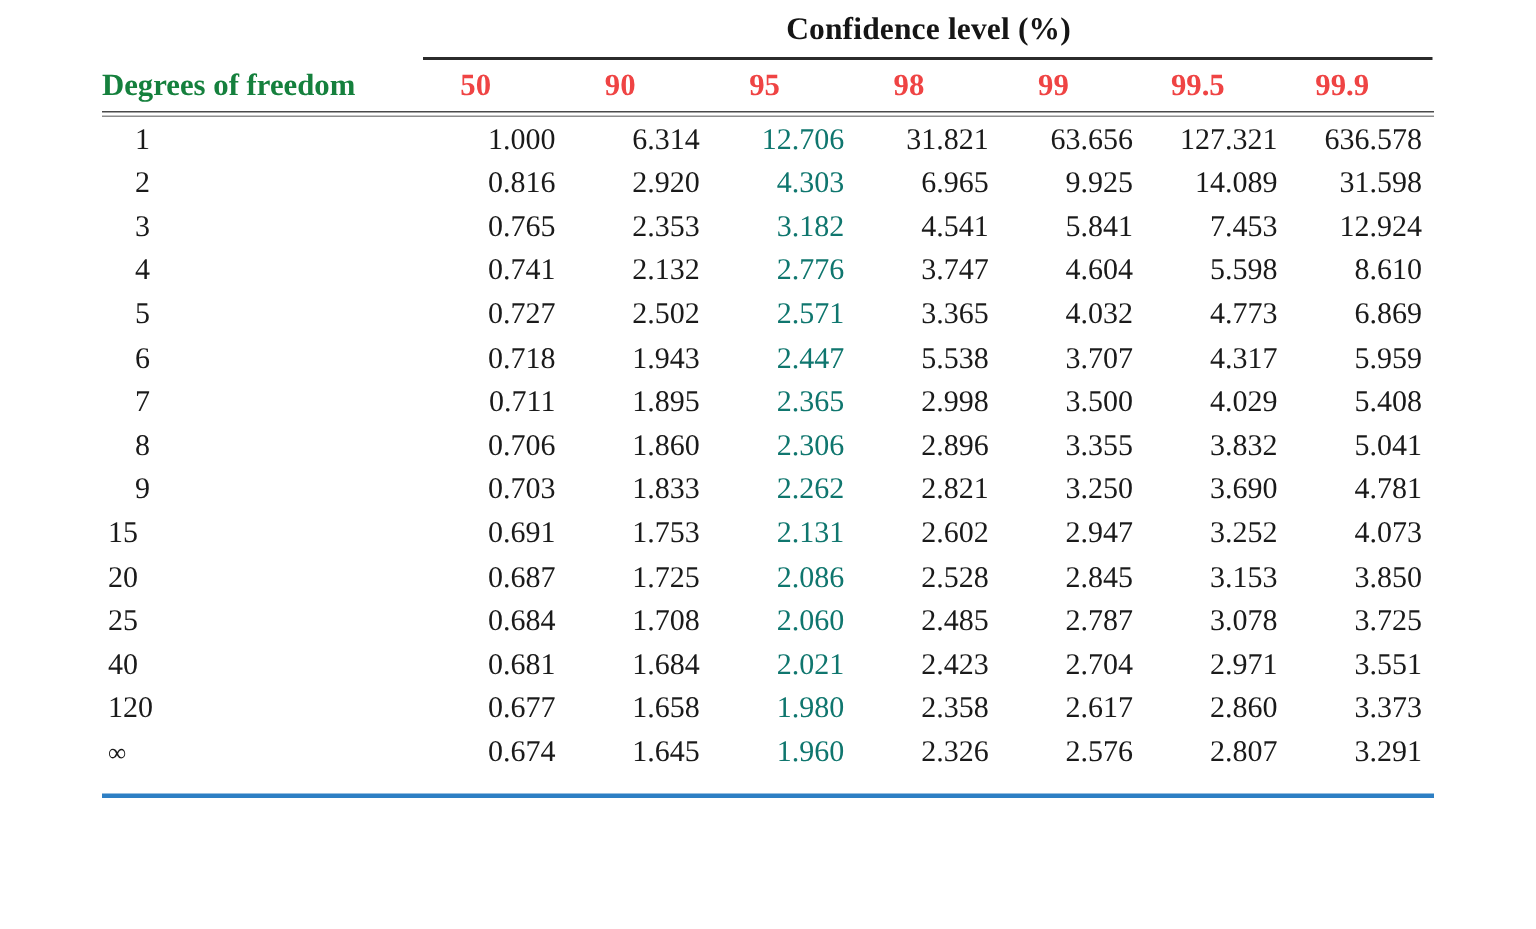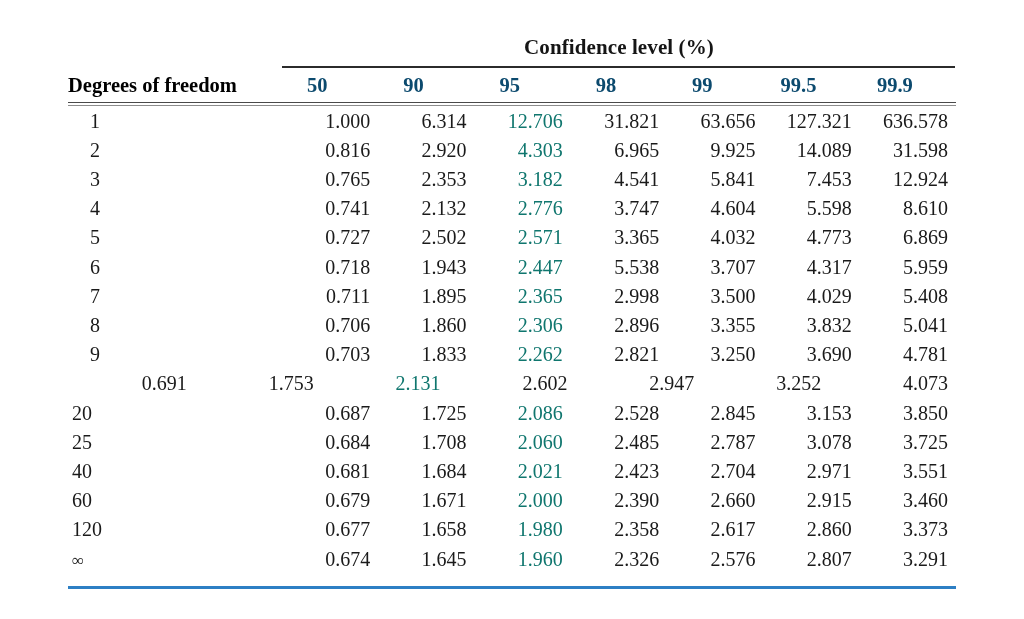--- a/index.html
+++ b/index.html
@@ -24,21 +24,20 @@
   .table-wrap {
     position: absolute;
     left: 68px;
     top: 0px;
     width: 888px;
   }
 
   
   .spanner-row {
     display: flex;
-    margin-top: 28px;
   }
   .spanner-spacer {
     width: 214px;
     flex: none;
   }
   .spanner-cell {
     flex: 1;
     text-align: center;
     font-weight: bold;
     font-size: 21px;
@@ -59,28 +58,28 @@
     display: flex;
     align-items: flex-end;
     padding-top: 6px;
     padding-bottom: 5px;
   }
   .head-dof {
     width: 214px;
     flex: none;
     font-weight: bold;
     font-size: 20.5px;
-    color: #000000;
+    color: #15803d;
     white-space: nowrap;
   }
   .head-cell {
     flex: 1;
     font-weight: bold;
     font-size: 20.5px;
-    color: #0c4a6e;
+    color: #ef4444;
     text-align: center;
     padding-right: 26px;
     box-sizing: border-box;
   }
   .head-rule {
     height: 1.6px;
     background: #4a4a4a;
   }
   .head-rule-thin {
     height: 1px;
@@ -253,20 +252,21 @@
         <div class="cell">1.833</div>
         <div class="cell accent">2.262</div>
         <div class="cell">2.821</div>
         <div class="cell">3.250</div>
         <div class="cell">3.690</div>
         <div class="cell">4.781</div>
       </div>
 
 
       <div class="row">
+        <div class="cell-dof">15</div>
         <div class="cell">0.691</div>
         <div class="cell">1.753</div>
         <div class="cell accent">2.131</div>
         <div class="cell">2.602</div>
         <div class="cell">2.947</div>
         <div class="cell">3.252</div>
         <div class="cell">4.073</div>
       </div>
 
       <div class="row">
@@ -296,30 +296,20 @@
         <div class="cell-dof">40</div>
         <div class="cell">0.681</div>
         <div class="cell">1.684</div>
         <div class="cell accent">2.021</div>
         <div class="cell">2.423</div>
         <div class="cell">2.704</div>
         <div class="cell">2.971</div>
         <div class="cell">3.551</div>
       </div>
 
-      <div class="row">
-        <div class="cell-dof">60</div>
-        <div class="cell">0.679</div>
-        <div class="cell">1.671</div>
-        <div class="cell accent">2.000</div>
-        <div class="cell">2.390</div>
-        <div class="cell">2.660</div>
-        <div class="cell">2.915</div>
-        <div class="cell">3.460</div>
-      </div>
 
       <div class="row">
         <div class="cell-dof">120</div>
         <div class="cell">0.677</div>
         <div class="cell">1.658</div>
         <div class="cell accent">1.980</div>
         <div class="cell">2.358</div>
         <div class="cell">2.617</div>
         <div class="cell">2.860</div>
         <div class="cell">3.373</div>

